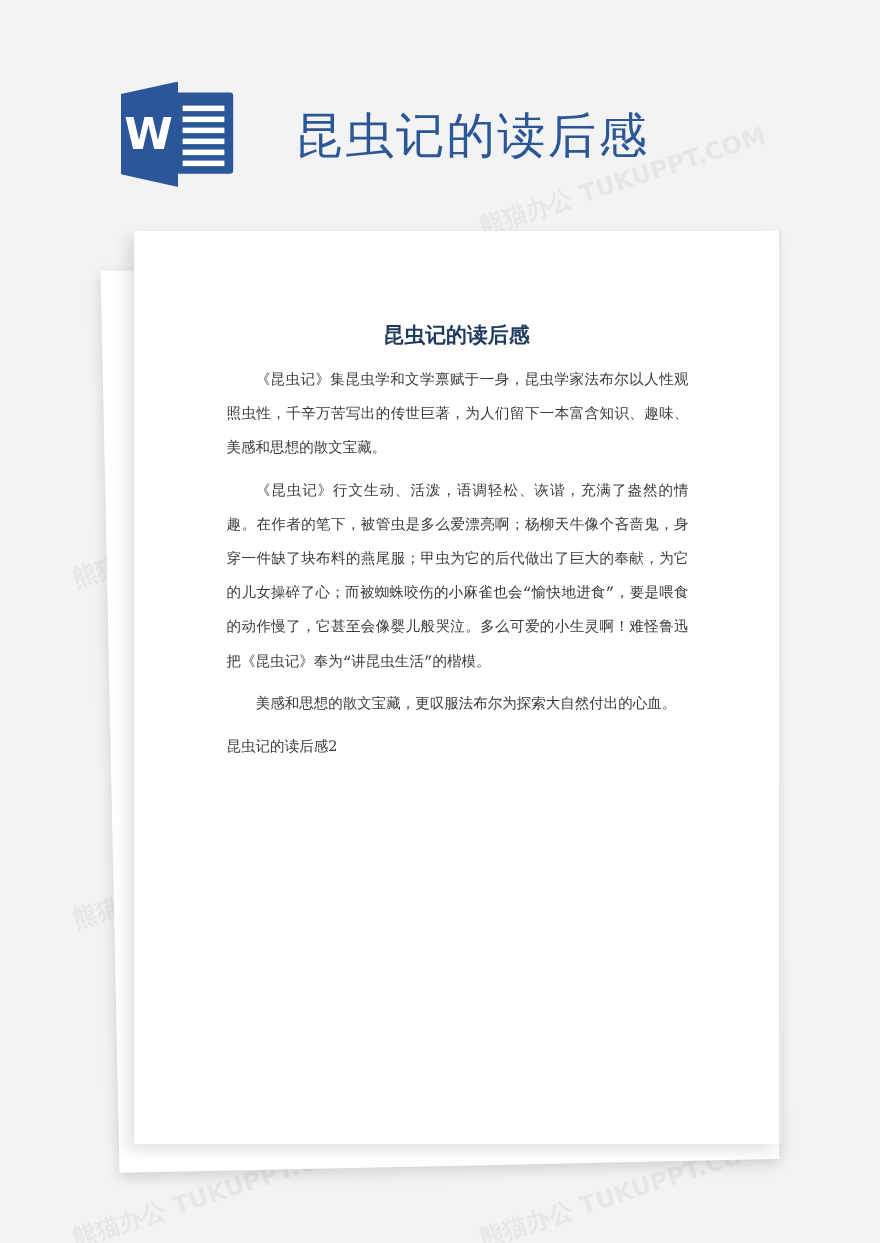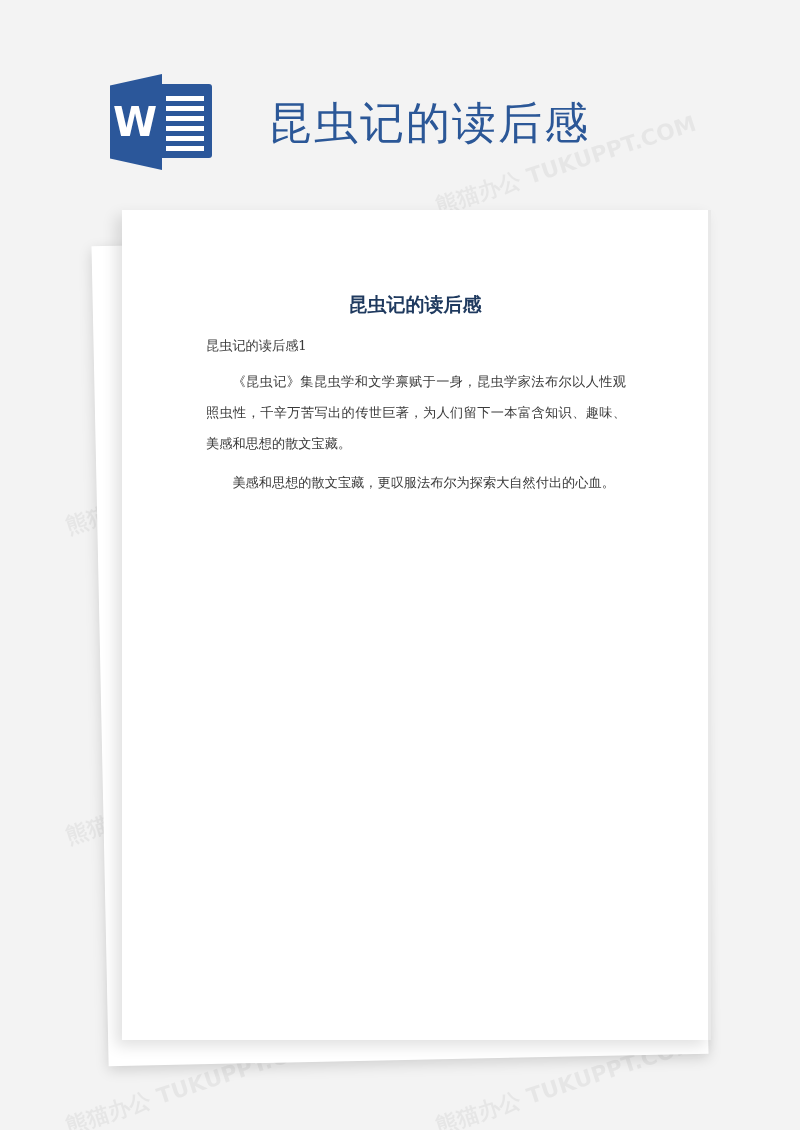--- a/index.html
+++ b/index.html
@@ -88,17 +88,18 @@
 <div class="watermark" style="left:60px;top:780px">熊猫办公 TUKUPPT.COM</div>
 <div class="watermark" style="left:430px;top:780px">熊猫办公 TUKUPPT.COM</div>
 <div class="watermark" style="left:60px;top:1070px">熊猫办公 TUKUPPT.COM</div>
 <div class="watermark" style="left:430px;top:1070px">熊猫办公 TUKUPPT.COM</div>
 
 <div class="sheet-back"></div>
 
 <div class="sheet">
   <div class="doc-title">昆虫记的读后感</div>
   <div class="content">
-    <p class="sec">昆虫记的读后感1</p>
     <p class="para">《昆虫记》集昆虫学和文学禀赋于一身，昆虫学家法布尔以人性观照虫性，千辛万苦写出的传世巨著，为人们留下一本富含知识、趣味、美感和思想的散文宝藏。</p>
+    <p class="para">《昆虫记》行文生动、活泼，语调轻松、诙谐，充满了盎然的情趣。在作者的笔下，被管虫是多么爱漂亮啊；杨柳天牛像个吝啬鬼，身穿一件缺了块布料的燕尾服；甲虫为它的后代做出了巨大的奉献，为它的儿女操碎了心；而被蜘蛛咬伤的小麻雀也会“愉快地进食”，要是喂食的动作慢了，它甚至会像婴儿般哭泣。多么可爱的小生灵啊！难怪鲁迅把《昆虫记》奉为“讲昆虫生活”的楷模。</p>
     <p class="para">美感和思想的散文宝藏，更叹服法布尔为探索大自然付出的心血。</p>
+    <p class="sec">昆虫记的读后感2</p>
   </div>
 </div>
 
 </body></html>

